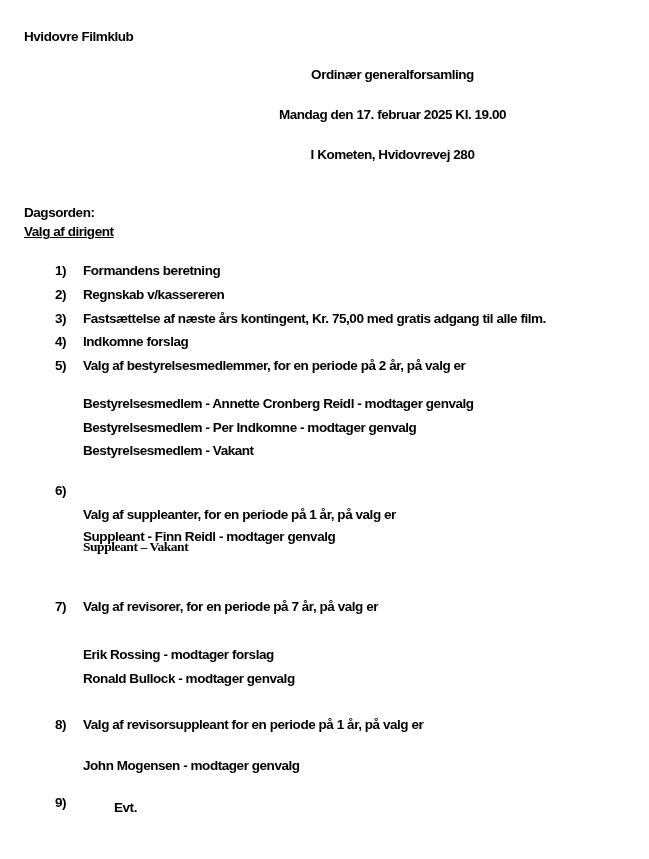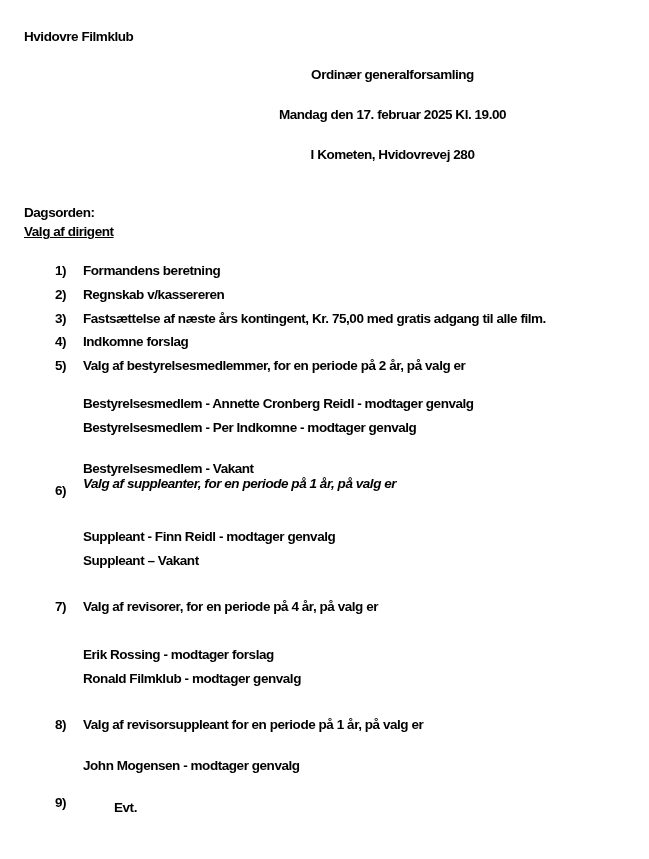--- a/index.html
+++ b/index.html
@@ -43,33 +43,33 @@
     </div>
     <div>
       <span class="num" style="top:334px;">4)</span>
       <span class="txt" style="top:334px;">Indkomne forslag</span>
     </div>
     <div>
       <span class="num" style="top:358px;">5)</span>
       <span class="txt" style="top:358px;">Valg af bestyrelsesmedlemmer, for en periode på 2 år, på valg er</span>
       <span class="txt" style="top:396px;">Bestyrelsesmedlem - Annette Cronberg Reidl  - modtager genvalg</span>
       <span class="txt" style="top:420px;">Bestyrelsesmedlem - Per Indkomne - modtager genvalg</span>
-      <span class="txt" style="top:461px;">Bestyrelsesmedlem - Vakant</span>
+      <span class="txt" style="top:443px;">Bestyrelsesmedlem - Vakant</span>
     </div>
     <div>
       <span class="num" style="top:483px;">6)</span>
-      <span class="txt" style="top:476px;font-style:italic;">Valg af suppleanter, for en periode på 1 år, på valg er</span>
+      <span class="txt" style="top:507px;">Valg af suppleanter, for en periode på 1 år, på valg er</span>
       <span class="txt" style="top:529px;">Suppleant - Finn Reidl - modtager genvalg</span>
-      <span class="txt" style="top:553px;">Suppleant – Vakant</span>
+      <span class="txt" style="top:539px;font-family:Liberation Serif, serif;">Suppleant – Vakant</span>
     </div>
     <div>
       <span class="num" style="top:599px;">7)</span>
-      <span class="txt" style="top:599px;">Valg af revisorer, for en periode på 4 år, på valg er</span>
+      <span class="txt" style="top:599px;">Valg af revisorer, for en periode på 7 år, på valg er</span>
       <span class="txt" style="top:647px;">Erik Rossing - modtager forslag</span>
-      <span class="txt" style="top:671px;">Ronald Filmklub - modtager genvalg</span>
+      <span class="txt" style="top:671px;">Ronald Bullock - modtager genvalg</span>
     </div>
     <div>
       <span class="num" style="top:717px;">8)</span>
       <span class="txt" style="top:717px;">Valg af revisorsuppleant for en periode på 1 år, på valg er</span>
       <span class="txt" style="top:758px;">John Mogensen - modtager genvalg</span>
     </div>
     <div>
       <span class="num" style="top:795px;">9)</span>
       <span class="txt" style="top:800px;margin-left:31px;">Evt.</span>
     </div>

